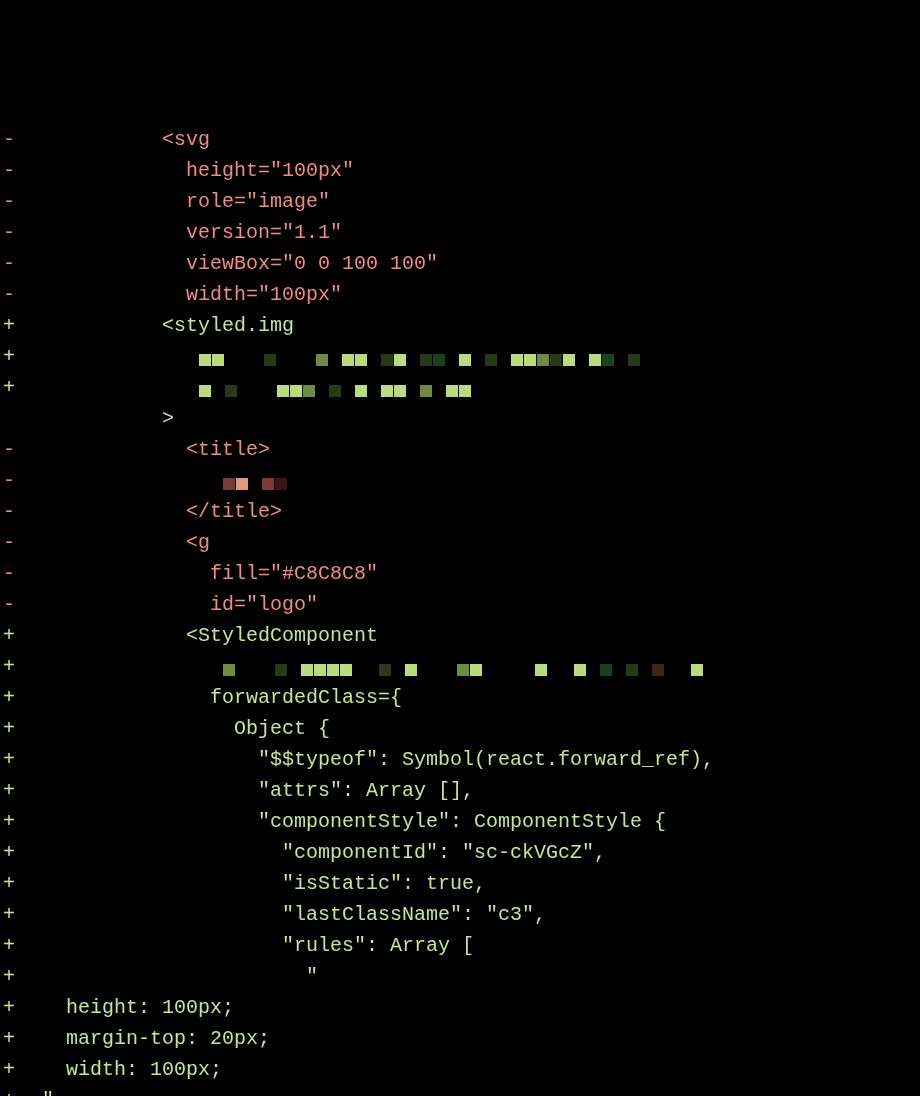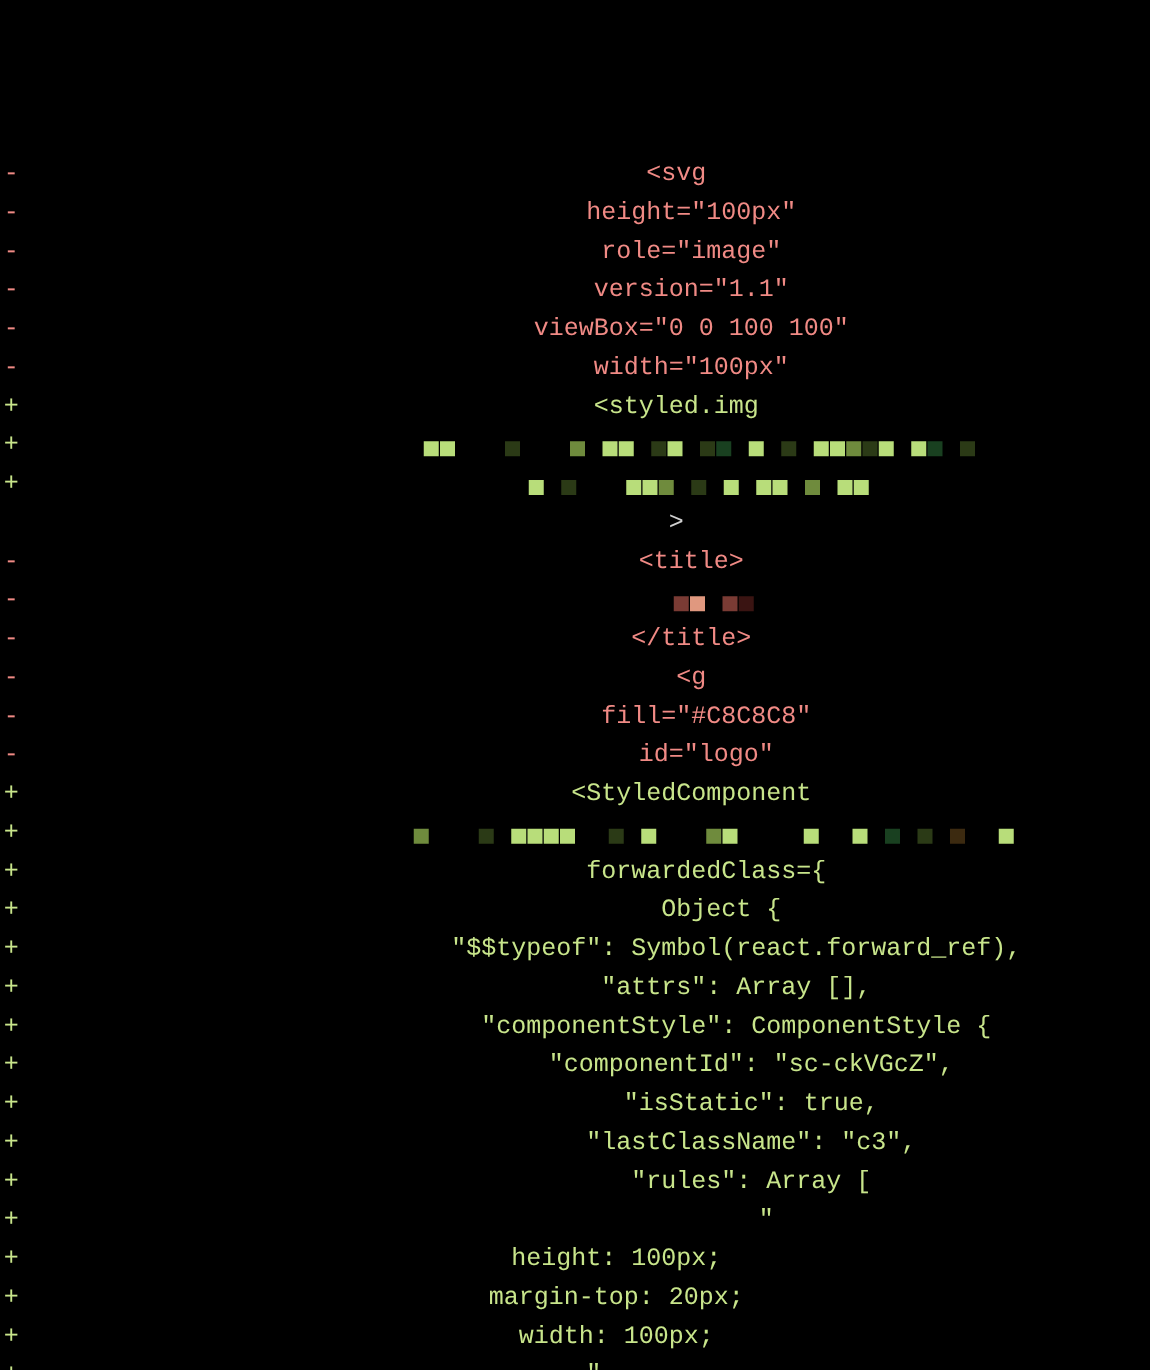--- a/index.html
+++ b/index.html
@@ -14,21 +14,21 @@
     width: 920px;
     overflow: hidden;
   }
   .line { display: flex; height: 31px; }
   .gutter {
     width: 42px;
     flex: 0 0 42px;
     text-align: left;
     padding-left: 3px;
   }
-  .code { flex: 1; text-align: center; }
+  .code { flex: 1; }
   .del { color: #f08a85; }
   .add { color: #c8e58b; }
   .ctx { color: #d0d0d0; }
   
   .pix {
     display: inline-block;
     vertical-align: -4px;
     height: 20px;
   }
   .pix span {

